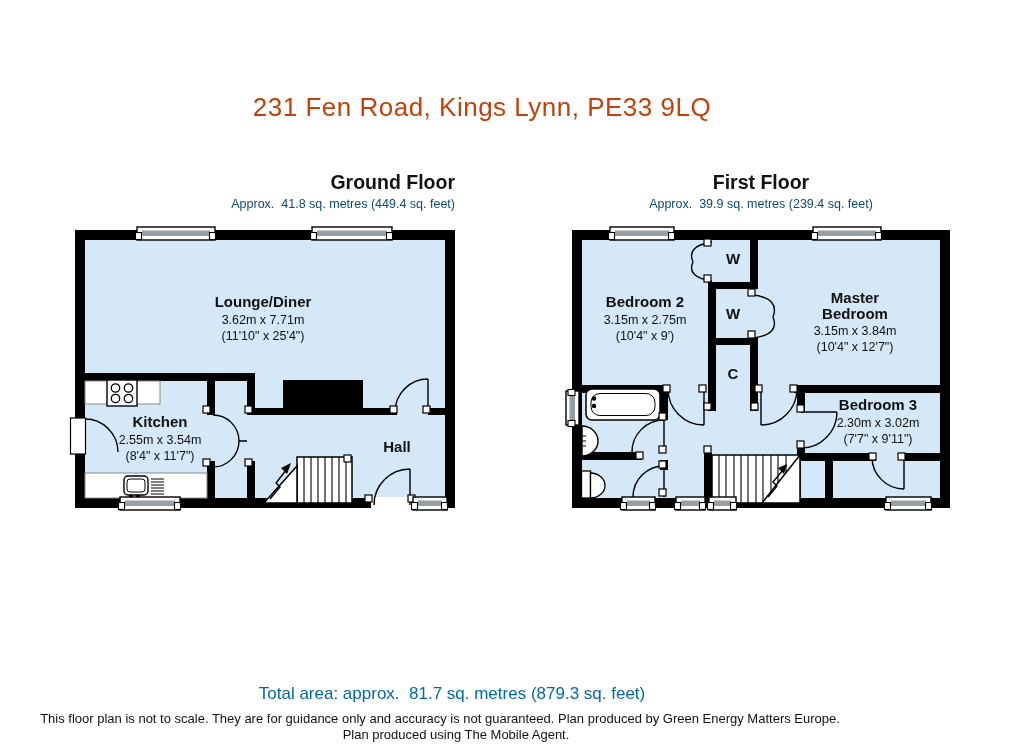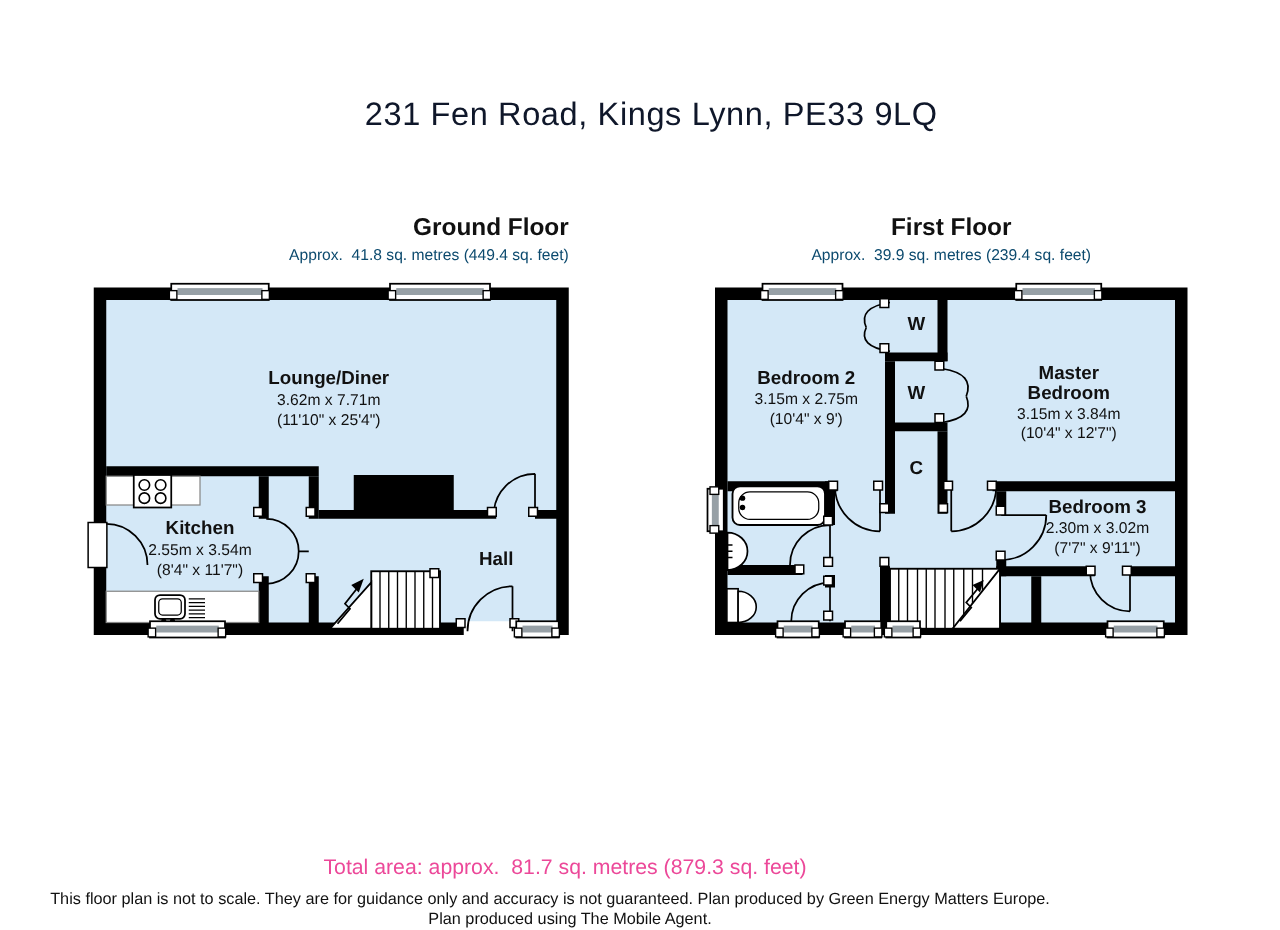--- a/index.html
+++ b/index.html
@@ -1,33 +1,33 @@
 <!DOCTYPE html>
 <html><head>
 <meta charset="utf-8">
 <style>
   html,body{margin:0;padding:0;background:#ffffff;}
   .canvas{position:relative;width:1024px;height:744px;background:#ffffff;overflow:hidden;
           font-family:"Liberation Sans",sans-serif;color:#1a1a1a;}
-  .page-title{position:absolute;top:76px;left:0;width:964px;text-align:center;
-              font-size:26px;letter-spacing:.5px;color:#0f172a;padding-left:39px;}
+  .page-title{position:absolute;top:92px;left:0;width:964px;text-align:center;
+              font-size:26px;letter-spacing:.5px;color:#c2410c;}
   .floor-header{position:absolute;text-align:center;}
   .floor-header.gf{left:75px;width:380px;top:171px;text-align:right;}
   .floor-header.ff{left:572px;width:378px;top:171px;}
   .floor-title{font-size:19.5px;font-weight:bold;color:#111;}
   .floor-sub{font-size:12.5px;margin-top:3px;color:#0c4a6e;white-space:pre;}
   svg.plan{position:absolute;}
   svg.plan.gf-plan{left:68px;top:220px;}
   svg.plan.ff-plan{left:563px;top:220px;}
   svg text{font-family:"Liberation Sans",sans-serif;fill:#111;text-anchor:middle;}
   text.room-name{font-size:15px;font-weight:bold;}
   text.room-dim{font-size:12.5px;}
   text.closet-label{font-size:15px;font-weight:bold;}
   .total{position:absolute;top:684px;left:0;width:904px;text-align:center;
-         font-size:17px;white-space:pre;color:#ec4899;}
+         font-size:17px;white-space:pre;color:#0369a1;}
   .disclaimer{position:absolute;left:0;width:880px;text-align:center;font-size:13px;color:#111;}
   .disclaimer.l1{top:711px;}
   .disclaimer.l2{top:727px;margin-left:16px;}
 </style>
 </head>
 <body>
 
 <div class="canvas">
 
   <div class="page-title">231 Fen Road, Kings Lynn, PE33 9LQ</div>

